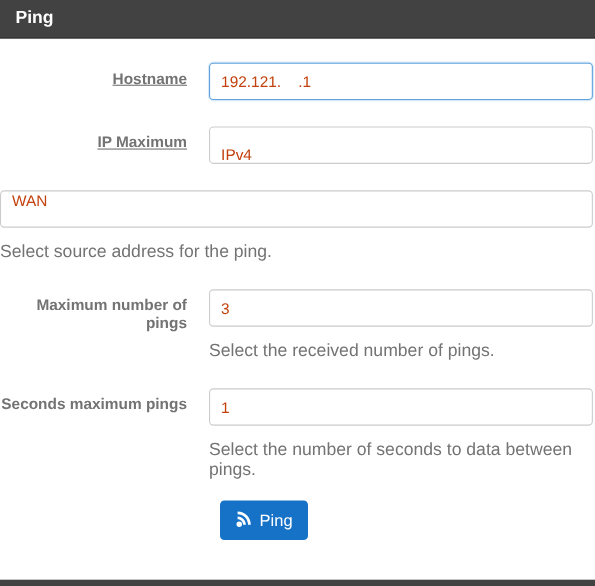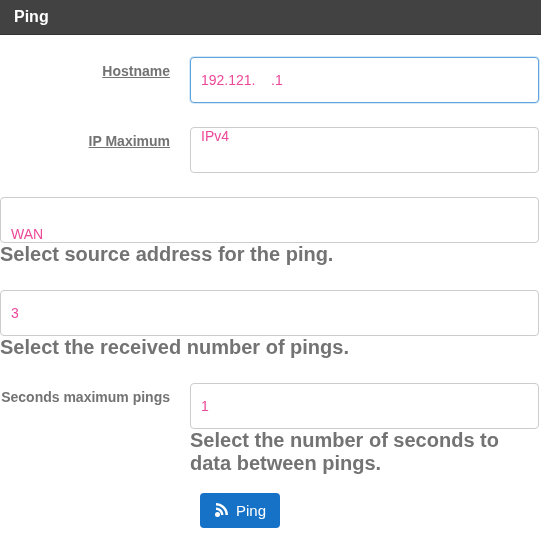--- a/index.html
+++ b/index.html
@@ -38,43 +38,42 @@
     .label-col.underlined span {
       text-decoration: underline;
       cursor: help;
     }
     .input-col {
       flex: 1;
       padding-right: 2px;
     }
     .text-input, .select-input {
       width: 100%;
-      height: 46px;
+      height: 34px;
       border: 1px solid #ccc;
       border-radius: 4px;
       padding: 0 10px;
       font-size: 14px;
-      color: #ec4899;
+      color: #c2410c;
       background: #fff;
     }
     .hostname-active {
       border-color: #5fa2dd;
       box-shadow: 0 0 0 1px rgba(95,162,221,.25);
     }
     .select-input {
       appearance: none;
       -webkit-appearance: none;
       background-repeat: no-repeat;
       background-position: right 8px center;
     }
     .help-text {
       color: #737373;
-      margin-top: 0;
-      font-size: 20px;
-      font-weight: bold;
+      margin-top: 14px;
+      font-size: 16px;
     }
     .button-row {
       display: flex;
       padding: 6px 0 18px 0;
     }
     .button-spacer {
       width: 200px;
       flex-shrink: 0;
     }
     .ping-btn {
@@ -116,36 +115,39 @@
     <div class="input-col">
       <input type="text" class="text-input hostname-active" value="192.121.    .1" style="">
     </div>
   </div>
 
   <div class="form-row">
     <div class="label-col underlined">
       <span>IP Maximum</span>
     </div>
     <div class="input-col">
-      <div class="select-input" style="display:flex;align-items:flex-start;">
+      <div class="select-input" style="display:flex;align-items:flex-end;">
         <span>IPv4</span>
       </div>
     </div>
   </div>
 
   <div class="form-row">
     <div class="input-col">
-      <div class="select-input" style="display:flex;align-items:flex-end;">
+      <div class="select-input" style="display:flex;align-items:flex-start;">
         <span>WAN</span>
       </div>
       <div class="help-text">Select source address for the ping.</div>
     </div>
   </div>
 
   <div class="form-row">
+    <div class="label-col">
+      <span>Maximum number of pings</span>
+    </div>
     <div class="input-col">
       <input type="text" class="text-input" value="3" style="">
       <div class="help-text">Select the received number of pings.</div>
     </div>
   </div>
 
   <div class="form-row">
     <div class="label-col">
       <span>Seconds maximum pings</span>
     </div>

